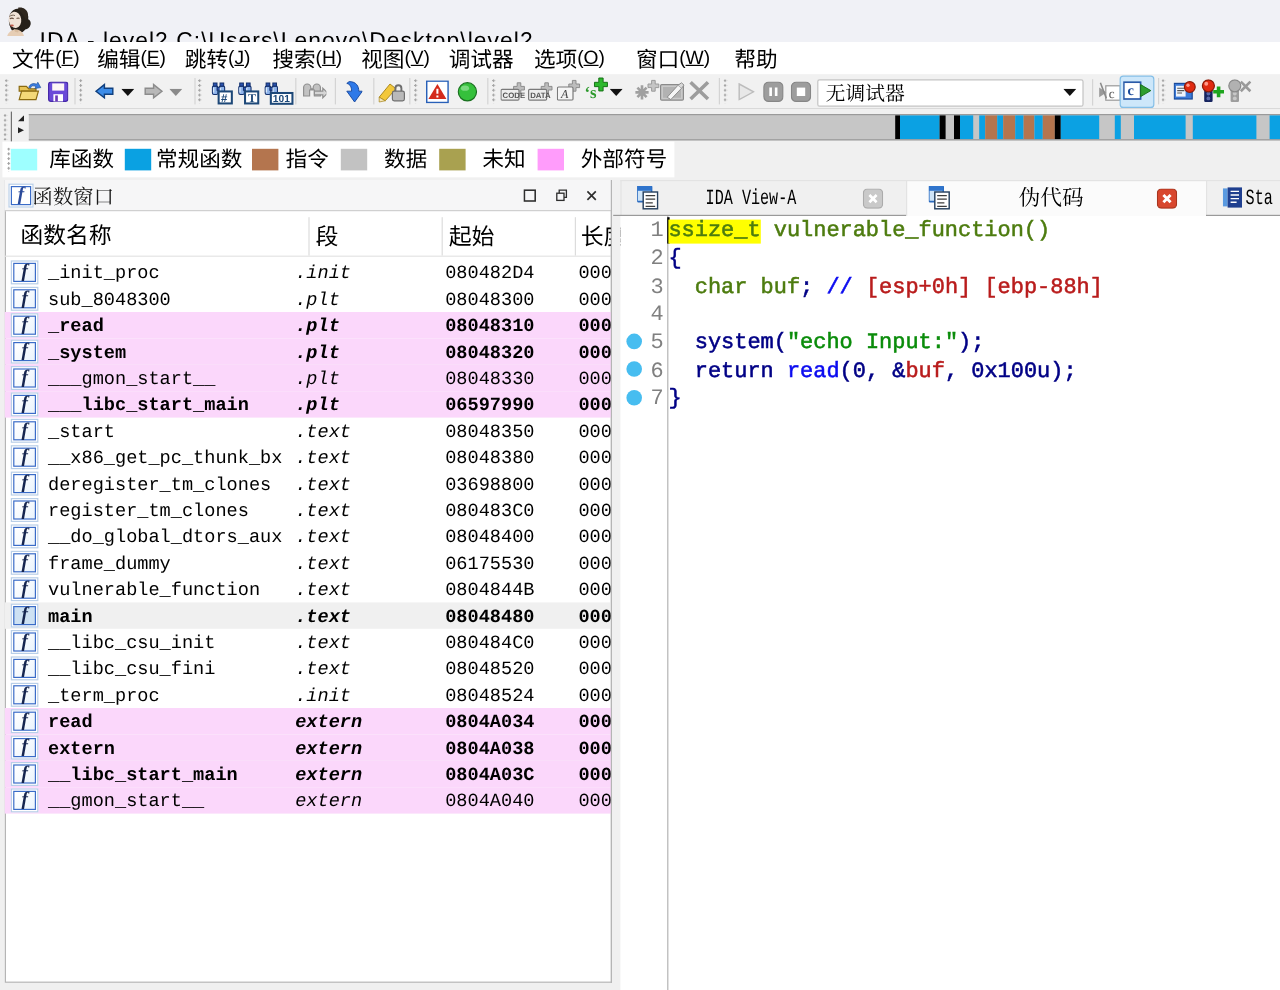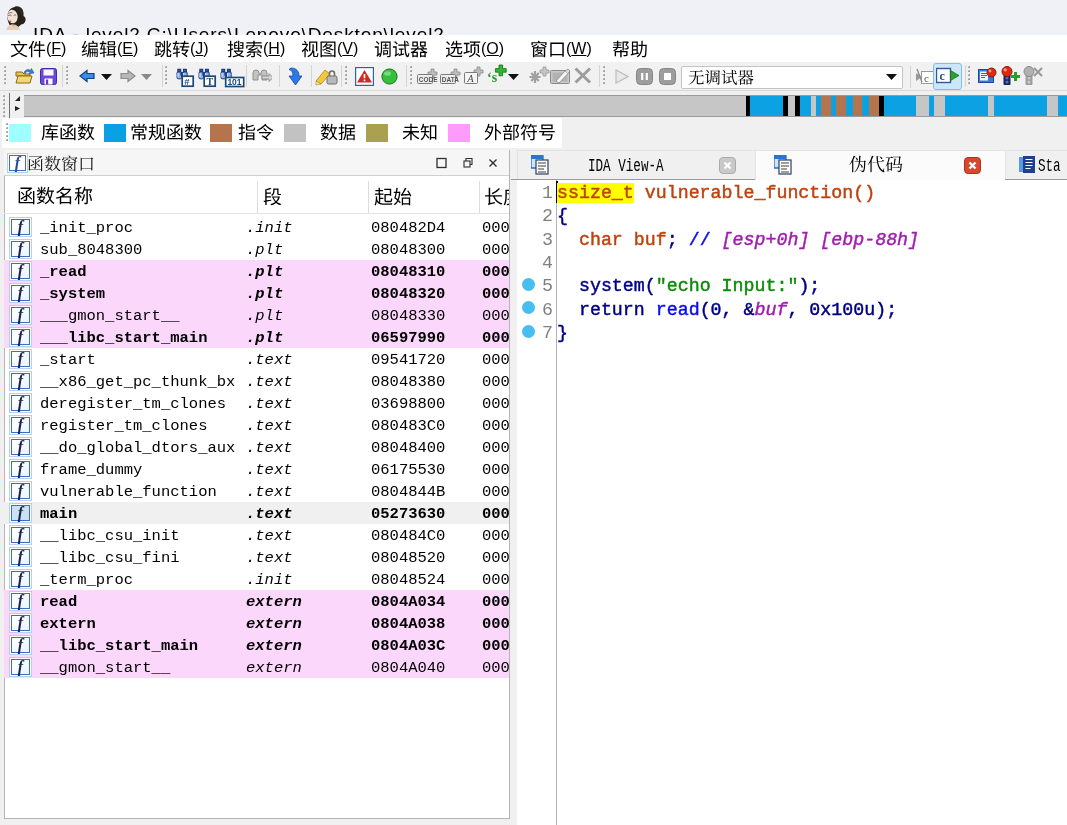--- a/index.html
+++ b/index.html
@@ -35,21 +35,21 @@
   .pink { background:#fbd7fb; }
   .selrow { background:#f0f0f0; }
   #tabbar { left:517px; top:150px; width:550px; height:30px; background:#f0f0f0; }
   .tab { position:absolute; top:150px; height:30px; background:#f0f0f0; border-left:1px solid #e3e3e3; border-top:1px solid #e3e3e3; }
   .tabline { position:absolute; top:179px; height:1px; background:#9a9a9a; }
   #code { left:517px; top:180px; width:550px; height:645px; background:#ffffff; }
   #gutline { left:556px; top:180px; width:1px; height:645px; background:#b4b4b4; }
   .ln { position:absolute; width:30px; text-align:right; font-family:"Liberation Mono",monospace; font-size:18.3px; color:#808080; }
   .cl { position:absolute; left:557px; font-family:"Liberation Mono",monospace; font-size:18.3px; white-space:pre; -webkit-text-stroke:0.45px currentColor; }
   .dot { position:absolute; width:13px; height:13px; border-radius:50%; background:#47bdf0; }
-  .navy { color:#000085; } .gray { color:#c2410c; } .blu { color:#0b0bf0; } .lav { color:#a21caf;font-style:italic; } .grn { color:#0a8c0a; }
+  .navy { color:#000085; } .gray { color:#4d7c0f; } .blu { color:#0b0bf0; } .lav { color:#b91c1c; } .grn { color:#0a8c0a; }
   .mono-squeeze { display:inline-block; transform:scaleX(0.70); transform-origin:0 50%; font-family:"Liberation Mono",monospace; }
 </style></head>
 <body>
 <svg width="0" height="0" style="position:absolute">
     <defs>
       <path id="z0" d="M725 630 802 607Q739 426 640 294Q541 162 403 72Q265 -19 83 -78Q79 -69 71 -55Q63 -42 53 -29Q44 -15 36 -7Q215 45 348 128Q482 212 575 335Q668 459 725 630ZM270 626Q327 471 424 345Q521 219 657 129Q793 40 967 -4Q959 -12 949 -24Q939 -37 930 -50Q922 -62 915 -73Q736 -24 599 71Q462 165 363 300Q265 435 201 603ZM50 664H954V590H50ZM423 823 501 847Q524 811 547 768Q569 724 580 693L497 666Q488 697 467 742Q446 786 423 823Z"></path>
       <path id="z1" d="M604 828H679V-80H604ZM432 790 504 775Q490 706 471 638Q451 571 427 513Q402 455 373 409Q366 415 354 422Q343 429 330 436Q318 443 309 447Q338 488 362 544Q385 599 403 662Q421 725 432 790ZM441 635H909V562H423ZM317 341H953V267H317ZM268 836 339 815Q307 730 266 648Q224 565 176 493Q127 420 75 363Q71 372 64 386Q56 400 47 414Q39 429 32 437Q79 486 123 550Q166 614 204 688Q241 761 268 836ZM167 579 238 650 239 649V-78H167Z"></path>
       <path id="z2" d="M68 182Q66 189 62 202Q58 214 54 227Q49 240 45 249Q61 252 77 270Q94 288 116 316Q127 330 149 361Q170 393 198 436Q225 480 253 530Q280 581 303 632L364 597Q329 529 289 461Q248 393 205 332Q161 271 117 221V219Q117 219 110 215Q102 212 92 206Q82 201 75 194Q68 188 68 182ZM68 182 63 242 97 267 334 317Q333 302 335 284Q337 267 339 255Q256 236 205 224Q155 211 128 204Q101 196 88 191Q75 186 68 182ZM61 423Q59 430 55 443Q51 456 46 469Q42 482 38 491Q51 495 63 511Q76 528 91 554Q99 567 114 595Q129 624 148 664Q166 704 184 749Q201 795 215 840L287 815Q263 751 233 688Q204 624 171 567Q138 509 105 463V461Q105 461 99 457Q92 454 83 447Q74 441 68 435Q61 429 61 423ZM61 423 59 479 95 501 268 519Q265 505 264 487Q262 469 262 457Q203 450 166 445Q130 439 109 436Q88 432 77 429Q67 426 61 423ZM40 54Q96 73 173 102Q250 132 332 163L346 103Q271 71 195 41Q120 10 58 -15ZM624 377H675V-47H624ZM746 378H797V-46H746ZM871 413H930V-7Q930 -28 926 -41Q922 -54 908 -62Q895 -69 877 -71Q858 -73 831 -73Q830 -60 825 -44Q820 -28 814 -16Q831 -17 843 -17Q856 -17 861 -17Q871 -16 871 -7ZM414 732H483V515Q483 454 479 380Q475 306 464 228Q452 150 430 75Q408 0 372 -63Q366 -57 355 -48Q344 -40 333 -32Q322 -24 314 -21Q348 39 368 109Q389 178 398 249Q408 321 411 390Q414 458 414 515ZM450 732H920V498H450V561H850V668H450ZM481 412H903V350H541V-72H481ZM512 202H898V143H512ZM605 826 675 846Q693 818 709 784Q724 749 732 723L658 698Q652 724 637 760Q621 796 605 826Z"></path>
       <path id="z3" d="M47 722H412V650H47ZM244 568H313V-76H244ZM40 167Q88 174 150 185Q213 196 282 209Q352 221 423 234L427 169Q329 148 231 129Q133 109 56 94ZM81 332Q79 339 75 351Q71 364 67 376Q62 389 58 398Q71 401 82 423Q93 446 105 479Q111 495 123 532Q135 569 149 619Q162 670 175 727Q188 784 196 840L269 825Q254 745 232 664Q210 583 184 508Q158 434 131 374V372Q131 372 123 368Q116 364 106 358Q96 351 88 344Q81 337 81 332ZM81 332V394L121 414H405V346H153Q128 346 108 342Q87 338 81 332ZM815 517H885V-80H815ZM551 751V650H819V751ZM482 808H892V594H482ZM423 535H953V472H423ZM523 386H835V329H523ZM523 242H838V185H523ZM491 519H560V61L491 53ZM400 76Q468 80 559 86Q650 92 753 100Q857 107 960 115L959 52Q861 44 761 36Q662 28 572 21Q482 14 412 8Z"></path>
       <path id="z4" d="M89 404H145V38H89ZM150 725V547H311V725ZM87 789H376V483H87ZM209 509H272V57H209ZM35 52Q80 62 139 76Q197 90 263 107Q329 123 395 140L404 75Q311 51 218 26Q125 2 52 -18ZM245 357H380V290H245ZM701 841H772V48Q772 20 777 12Q782 4 799 4Q805 4 821 4Q838 4 855 4Q873 4 879 4Q894 4 899 27Q904 51 906 119Q918 110 936 101Q954 92 969 89Q964 5 947 -30Q930 -65 884 -65Q878 -65 865 -65Q851 -65 836 -65Q820 -65 807 -65Q794 -65 788 -65Q754 -65 735 -55Q716 -46 709 -21Q701 3 701 48ZM390 681 448 707Q470 674 489 636Q508 598 522 561Q535 524 542 494L478 465Q473 496 460 533Q447 571 428 610Q410 648 390 681ZM359 236Q397 258 451 291Q504 325 560 362L580 307Q534 270 488 235Q442 200 401 168ZM883 715 953 680Q934 644 912 604Q890 564 868 526Q846 488 826 460L772 488Q791 518 812 558Q832 598 852 639Q871 680 883 715ZM739 343 787 390Q818 366 853 337Q887 308 918 280Q949 252 968 231L918 178Q900 200 870 229Q839 258 805 288Q771 318 739 343ZM546 841H615V417Q615 350 609 280Q602 209 582 141Q561 74 518 16Q475 -41 401 -82Q396 -74 388 -64Q380 -54 370 -44Q361 -33 353 -27Q422 7 462 58Q502 109 519 170Q537 231 542 295Q546 358 546 417Z"></path>
@@ -555,21 +555,21 @@
     <span class="rt c2 bold">.plt</span>
     <span class="rt c3 bold">06597990</span>
     <span class="rt c4 bold">000</span>
   </div>
 <div class="fic" style="top:327px">
     <div class="fici">f</div>
   </div>
 <div class="row" style="top:348px">
     <span class="rt c1">_start</span>
     <span class="rt c2">.text</span>
-    <span class="rt c3">09541720</span>
+    <span class="rt c3">08048350</span>
     <span class="rt c4">000</span>
   </div>
 <div class="fic" style="top:349px">
     <div class="fici">f</div>
   </div>
 <div class="row" style="top:370px">
     <span class="rt c1">__x86_get_pc_thunk_bx</span>
     <span class="rt c2">.text</span>
     <span class="rt c3">08048380</span>
     <span class="rt c4">000</span>
@@ -618,21 +618,21 @@
     <span class="rt c2">.text</span>
     <span class="rt c3">0804844B</span>
     <span class="rt c4">000</span>
   </div>
 <div class="fic" style="top:481px">
     <div class="fici">f</div>
   </div>
 <div class="row selrow" style="top:502px">
     <span class="rt c1 bold">main</span>
     <span class="rt c2 bold">.text</span>
-    <span class="rt c3 bold">05273630</span>
+    <span class="rt c3 bold">08048480</span>
     <span class="rt c4 bold">000</span>
   </div>
 <div class="fic" style="top:503px">
     <div class="fici" style="background:#cde1f3">f</div>
   </div>
 <div class="row" style="top:524px">
     <span class="rt c1">__libc_csu_init</span>
     <span class="rt c2">.text</span>
     <span class="rt c3">080484C0</span>
     <span class="rt c4">000</span>

